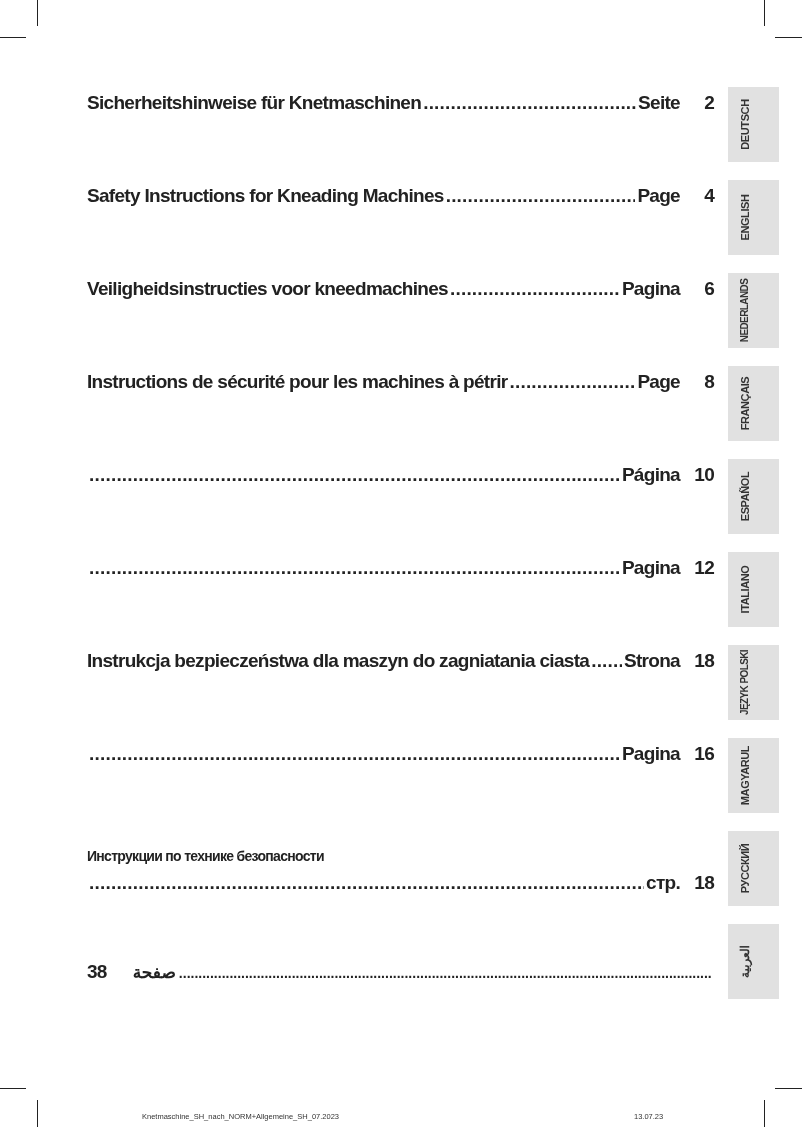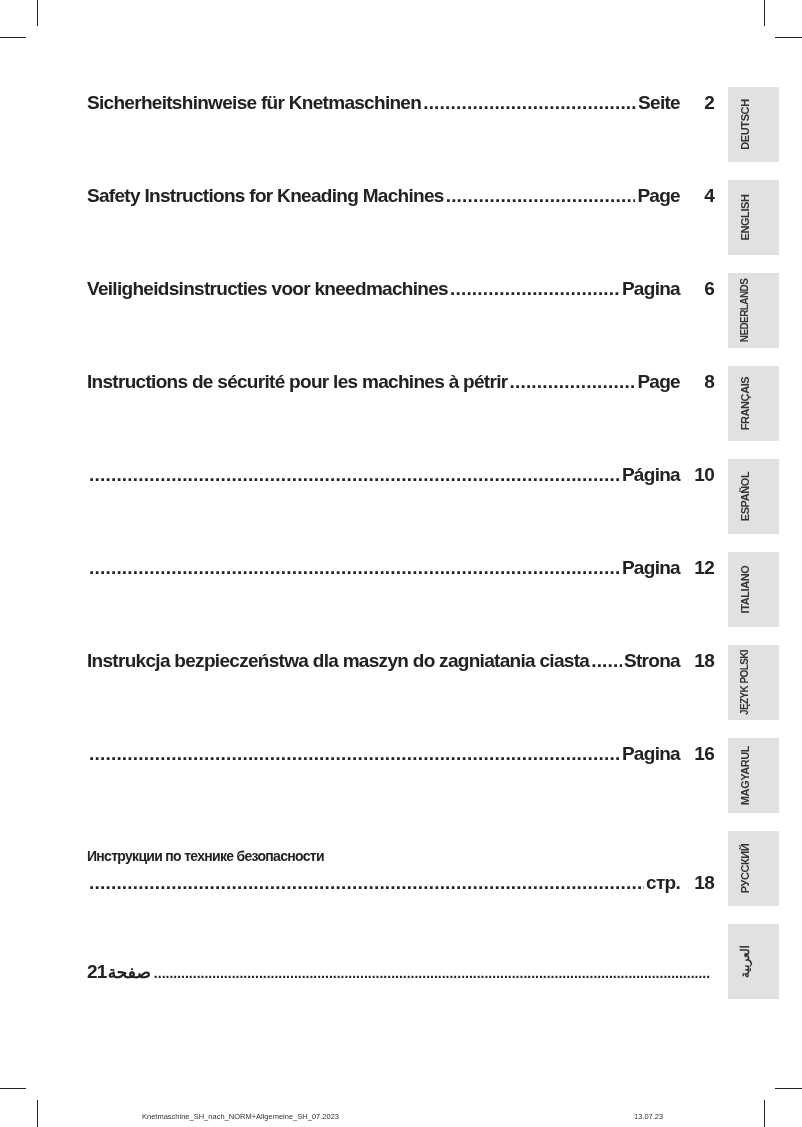--- a/index.html
+++ b/index.html
@@ -7,21 +7,21 @@
   .mark { position: absolute; background: #222; }
   .row { position: absolute; left: 87px; width: 627px; height: 24px; display: flex; align-items: flex-end; font-weight: bold; font-size: 19px; letter-spacing: -0.7px; color: #222; white-space: nowrap; }
   .row .title { flex: 0 0 auto; }
   .row .dots { flex: 1 1 auto; overflow: hidden; margin: 0 2px; letter-spacing: 0.2px; font-weight: bold; }
   .row .dots::before { content: "........................................................................................................................................................................................"; }
   .row .pageword { flex: 0 0 auto; }
   .row .num { flex: 0 0 34px; text-align: right; }
   .row2 { position: absolute; left: 87px; font-weight: bold; font-size: 14px; letter-spacing: -0.7px; color: #222; white-space: nowrap; }
   .arabic-row { position: absolute; left: 87px; width: 627px; height: 26px; display: flex; align-items: baseline; font-weight: bold; font-size: 19px; color: #222; white-space: nowrap; }
   .arabic-row .num { flex: 0 0 auto; letter-spacing: -0.7px; }
-  .arabic-row .pageword { flex: 0 0 auto; margin-left: 1px; font-size: 17px; }
+  .arabic-row .pageword { flex: 0 0 auto; margin-left: 26px; font-size: 17px; }
   .arabic-row .dots { flex: 1 1 auto; overflow: hidden; margin: 0 3px; font-size: 14px; }
   .arabic-row .dots::before { content: "........................................................................................................................................................................................................"; }
   .arabic-row .title { flex: 0 0 auto; font-size: 18px; direction: rtl; }
   .tab { position: absolute; left: 728px; width: 51px; height: 75px; background: #e1e1e1; }
   .tab .lbl { position: absolute; left: 9px; top: 5px; width: 65px; height: 16px; transform-origin: 0 0; transform: translate(0, 65px) rotate(-90deg); font-size: 11px; font-weight: bold; letter-spacing: -0.4px; color: #333; text-align: center; white-space: nowrap; line-height: 16px; }
   .footer-file { position: absolute; left: 142px; top: 1112px; font-size: 7.5px; color: #333; }
   .footer-date { position: absolute; left: 634px; top: 1112px; font-size: 7.5px; color: #333; }
 </style>
 </head>
 <body>
@@ -89,21 +89,21 @@
 </div>
 
 <div class="row2" style="top:848px;">Инструкции по технике безопасности</div>
 <div class="row" style="top:870px;">
   <span class="dots"></span>
   <span class="pageword">стр.</span>
   <span class="num">18</span>
 </div>
 
 <div class="arabic-row" style="top:961px;">
-  <span class="num">21</span>
+  <span class="num">38</span>
   <span class="pageword">صفحة</span>
   <span class="dots"></span>
 </div>
 
 <div class="tab" style="top:87px;">
     <span class="lbl">DEUTSCH</span>
   </div>
 <div class="tab" style="top:180px;">
     <span class="lbl">ENGLISH</span>
   </div>

